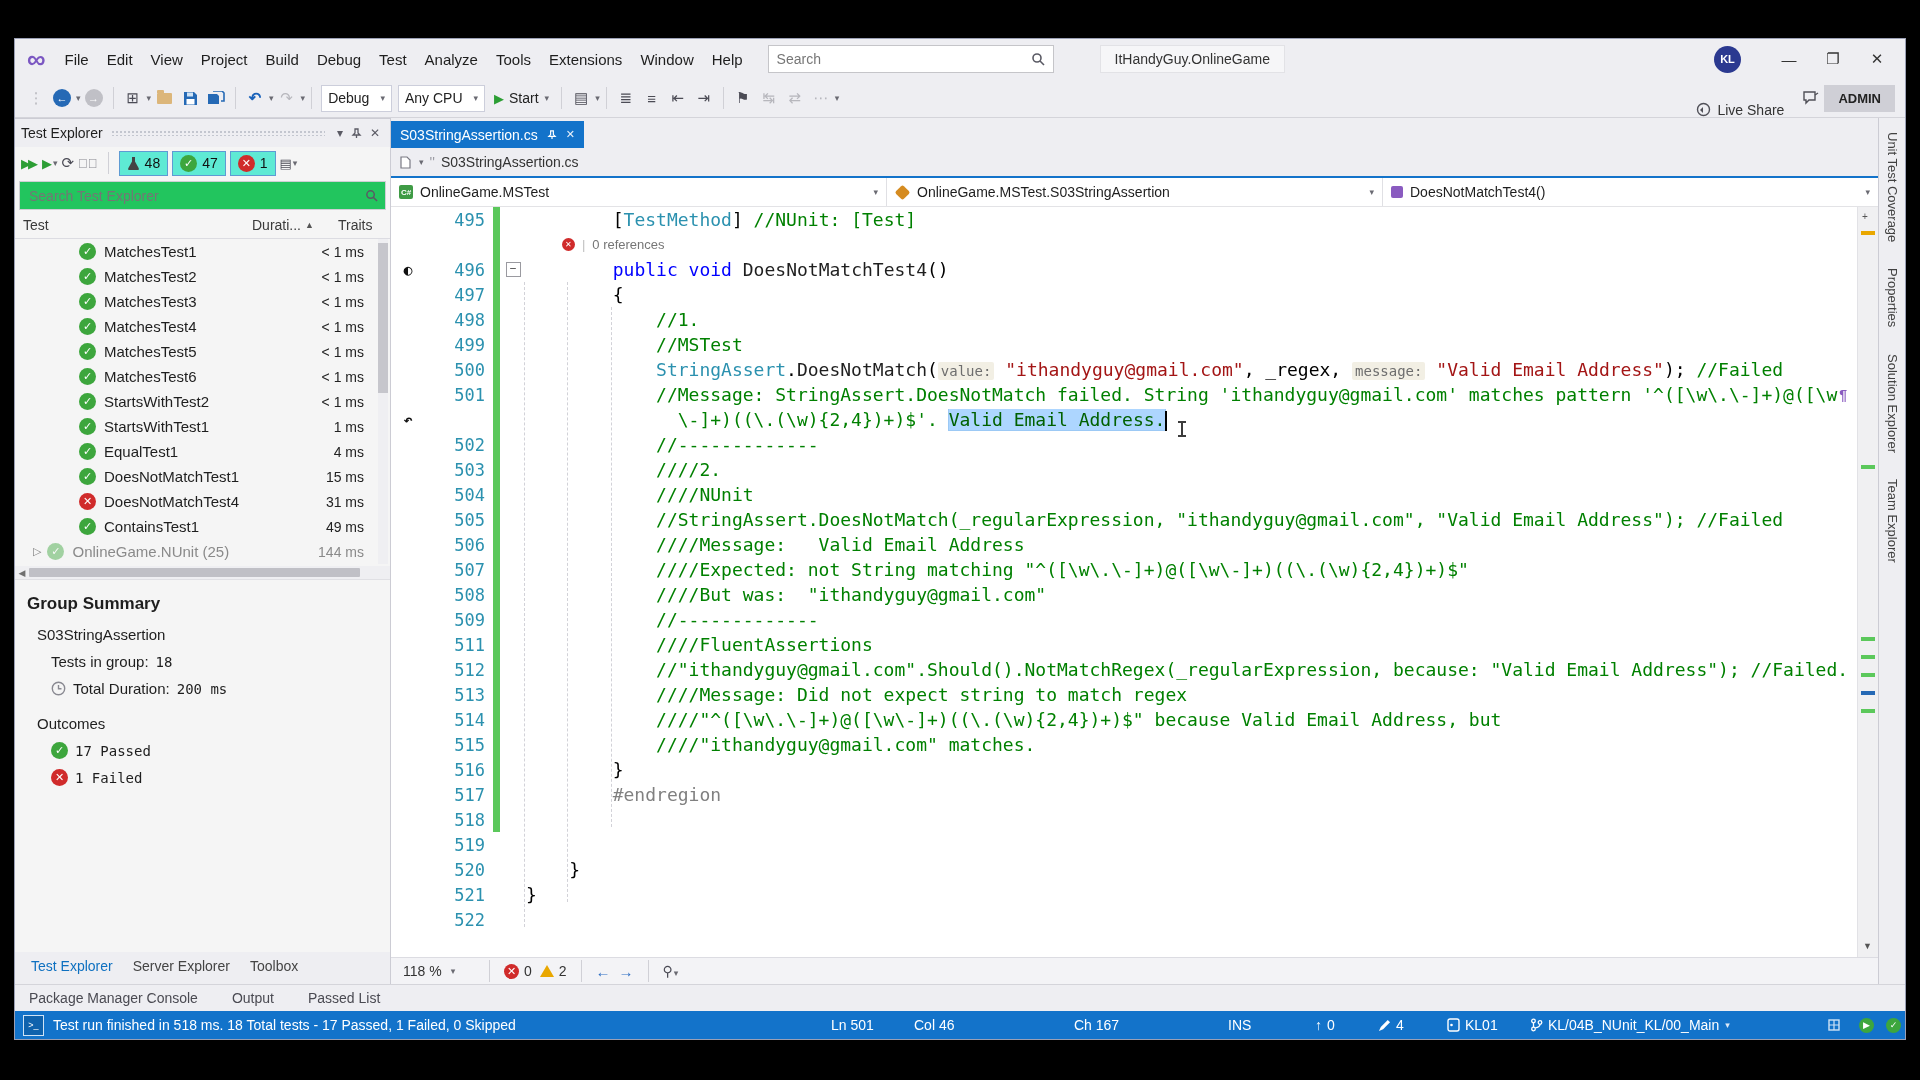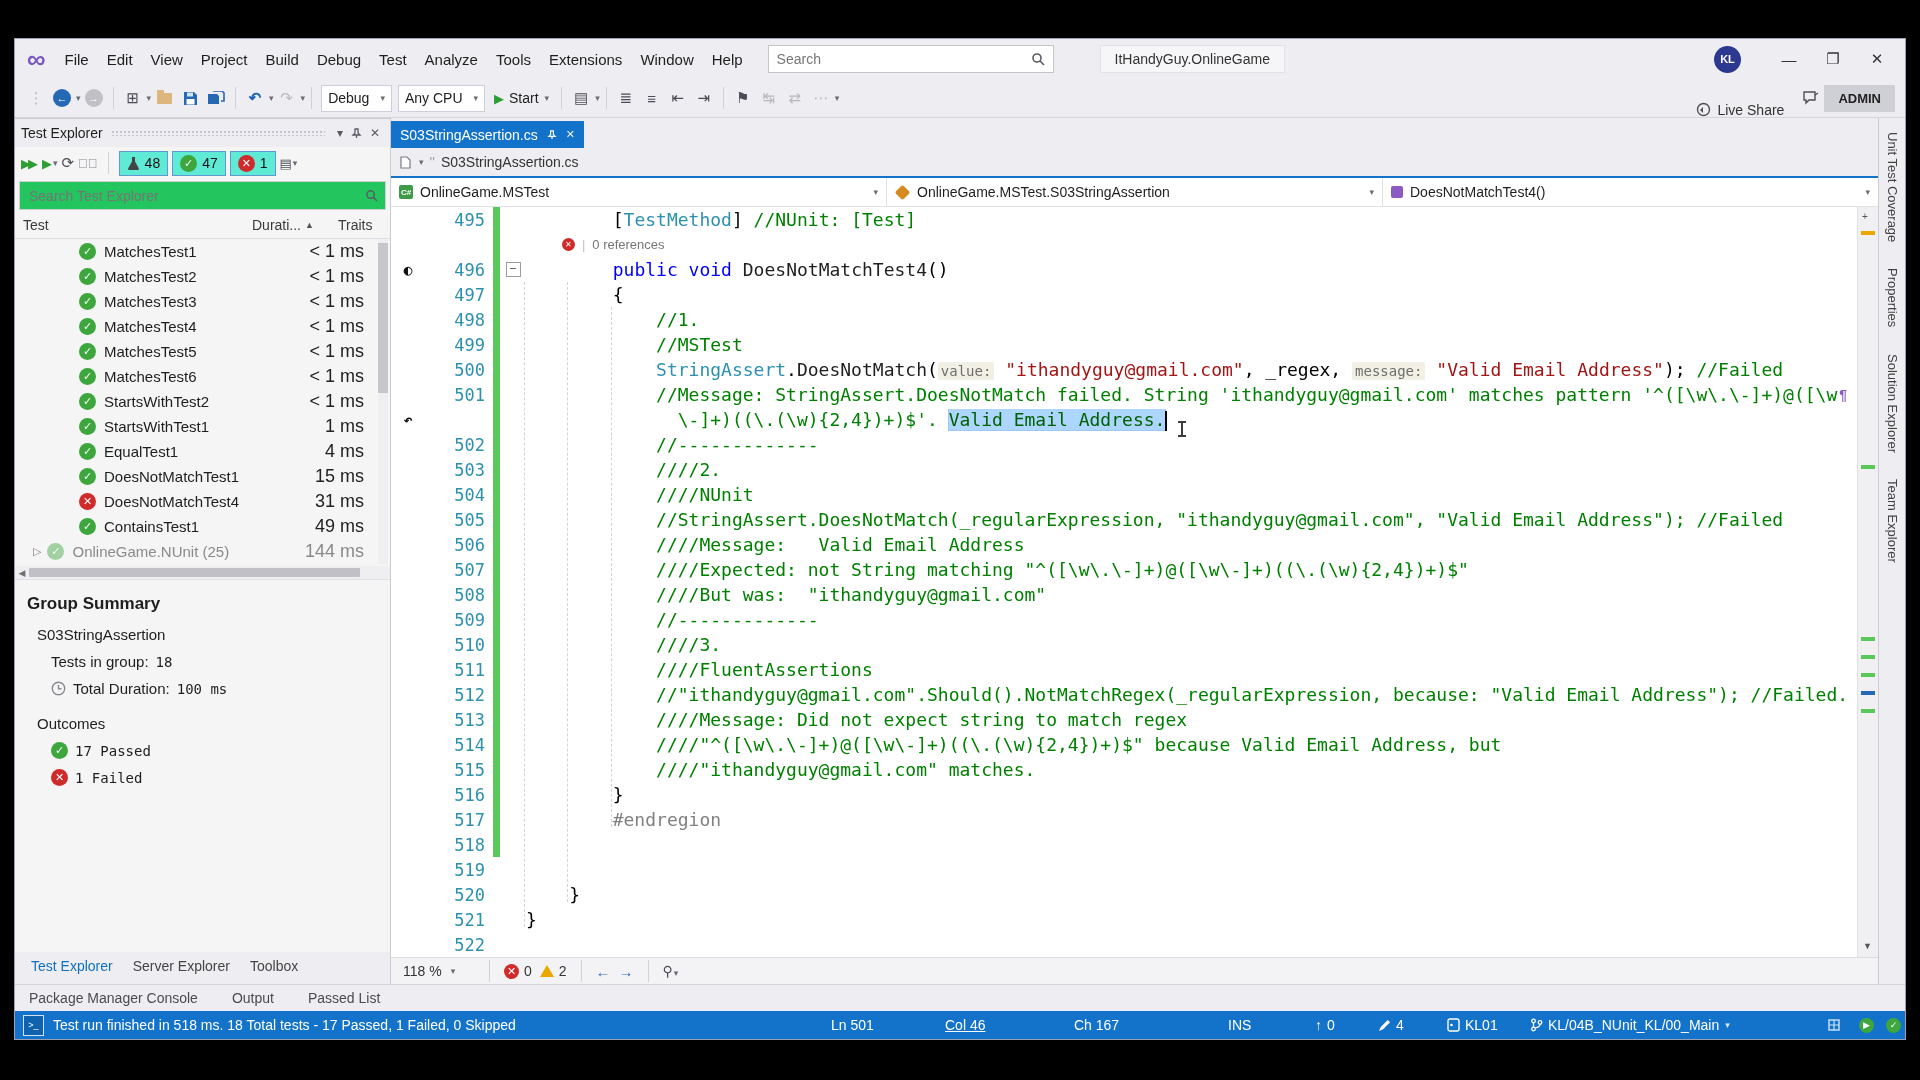--- a/index.html
+++ b/index.html
@@ -53,21 +53,21 @@
   .badge{display:flex;align-items:center;gap:5px;border:1px solid #5e9bd3;background:#5eead4;height:23px;padding:0 7px;font-size:14px;color:#111;}
   .sicon{width:17px;height:17px;border-radius:50%;color:#fff;font-size:11px;display:flex;align-items:center;justify-content:center;flex:0 0 auto;}
   .sicon.pass{background:#3da63d;} .sicon.fail{background:#d02b2b;}
   .p-search{height:27px;margin:2px 4px;background:#22c55e;border:1px solid #cfcfd4;display:flex;align-items:center;padding:0 7px;}
   .p-search input{border:0;outline:0;flex:1;font-size:14px;color:#333;font-family:"Liberation Sans",sans-serif;background:transparent;}
   .cols{height:26px;display:flex;align-items:center;font-size:14px;color:#3a3a3a;border-bottom:1px solid #dcdce2;padding-left:8px;background:#f5f5f5;}
   .c-test{flex:1;} .c-dur{width:86px;display:flex;align-items:center;gap:4px;} .c-traits{width:52px;}
   .tlist{position:relative;background:#f5f5f5;}
   .t-row{height:25px;display:flex;align-items:center;padding-left:64px;font-size:15px;color:#1e1e1e;}
   .t-row .t-name{flex:1;margin-left:8px;}
-  .t-row .t-dur{width:96px;text-align:right;padding-right:26px;font-size:18px;color:#222;}
+  .t-row .t-dur{width:96px;text-align:right;padding-right:26px;font-size:14px;color:#222;}
   .t-row.group{padding-left:18px;color:#8a8a8a;}
   .t-row.group .t-name,.t-row.group .t-dur{color:#8a8a8a;}
   .expander{color:#7a7a7a;font-size:11px;margin-right:6px;}
   .vtrack{position:absolute;right:2px;top:0;width:10px;height:100%;background:#efeff2;}
   .vthumb{position:absolute;right:0;width:10px;background:#c6c6cc;}
   .hscroll{height:13px;display:flex;align-items:center;background:#efeff2;margin-top:2px;}
   .harrow{width:14px;font-size:9px;color:#707070;text-align:center;}
   .hthumb{height:9px;background:#c0c0c6;border-radius:1px;flex:1;margin-right:30px;}
   .gsum{padding:14px 12px;font-size:15px;color:#1e1e1e;background:#f5f5f5;border-top:1px solid #e0e0e4;flex:1;}
   .gsum h3{margin:0 0 12px;font-size:17px;}
@@ -393,21 +393,21 @@
           <div class="gs-line">
             <span>Tests in group:</span>
             <span class="gs-mono">18</span>
           </div>
           <div class="gs-line">
             <svg width="15" height="15" viewBox="0 0 15 15">
                   <circle cx="7.5" cy="7.5" r="6.2" fill="none" stroke="#8a8a92" stroke-width="1.4"></circle>
                   <path d="M7.5,4 v3.8 h3" fill="none" stroke="#8a8a92" stroke-width="1.4"></path>
                 </svg>
             <span>Total Duration:</span>
-            <span class="gs-mono">100 ms</span>
+            <span class="gs-mono">200 ms</span>
           </div>
           <div class="gs-h">Outcomes</div>
           <div class="gs-line">
             <span class="sicon pass">✓</span>
             <span class="gs-mono">17 Passed</span>
           </div>
           <div class="gs-line">
             <span class="sicon fail">✕</span>
             <span class="gs-mono">1 Failed</span>
           </div>
@@ -475,21 +475,20 @@
               <div class="c-row"><span class="cg-glyph"></span><span class="cg-num">501</span><span class="cg-bar on"></span><span class="cg-fold"></span><span class="cg-code"><span class="tk-n">            </span><span class="tk-c">//Message: StringAssert.DoesNotMatch failed. String 'ithandyguy@gmail.com' matches pattern '^([\w\.\-]+)@([\w</span></span></div>
               <div class="c-row"><span class="cg-glyph" style="font-weight: bold;">↶</span><span class="cg-num"></span><span class="cg-bar on"></span><span class="cg-fold"></span><span class="cg-code"><span class="tk-n">              </span><span class="tk-c">\-]+)((\.(\w){2,4})+)$'. </span><span class="tk-sel">Valid Email Address.</span><span class="caret"></span></span></div>
               <div class="c-row"><span class="cg-glyph"></span><span class="cg-num">502</span><span class="cg-bar on"></span><span class="cg-fold"></span><span class="cg-code"><span class="tk-n">            </span><span class="tk-c">//-------------</span></span></div>
               <div class="c-row"><span class="cg-glyph"></span><span class="cg-num">503</span><span class="cg-bar on"></span><span class="cg-fold"></span><span class="cg-code"><span class="tk-n">            </span><span class="tk-c">////2.</span></span></div>
               <div class="c-row"><span class="cg-glyph"></span><span class="cg-num">504</span><span class="cg-bar on"></span><span class="cg-fold"></span><span class="cg-code"><span class="tk-n">            </span><span class="tk-c">////NUnit</span></span></div>
               <div class="c-row"><span class="cg-glyph"></span><span class="cg-num">505</span><span class="cg-bar on"></span><span class="cg-fold"></span><span class="cg-code"><span class="tk-n">            </span><span class="tk-c">//StringAssert.DoesNotMatch(_regularExpression, "ithandyguy@gmail.com", "Valid Email Address"); //Failed</span></span></div>
               <div class="c-row"><span class="cg-glyph"></span><span class="cg-num">506</span><span class="cg-bar on"></span><span class="cg-fold"></span><span class="cg-code"><span class="tk-n">            </span><span class="tk-c">////Message:   Valid Email Address</span></span></div>
               <div class="c-row"><span class="cg-glyph"></span><span class="cg-num">507</span><span class="cg-bar on"></span><span class="cg-fold"></span><span class="cg-code"><span class="tk-n">            </span><span class="tk-c">////Expected: not String matching "^([\w\.\-]+)@([\w\-]+)((\.(\w){2,4})+)$"</span></span></div>
               <div class="c-row"><span class="cg-glyph"></span><span class="cg-num">508</span><span class="cg-bar on"></span><span class="cg-fold"></span><span class="cg-code"><span class="tk-n">            </span><span class="tk-c">////But was:  "ithandyguy@gmail.com"</span></span></div>
               <div class="c-row"><span class="cg-glyph"></span><span class="cg-num">509</span><span class="cg-bar on"></span><span class="cg-fold"></span><span class="cg-code"><span class="tk-n">            </span><span class="tk-c">//-------------</span></span></div>
-              <div class="c-row"><span class="cg-glyph"></span><span class="cg-num">510</span><span class="cg-bar on"></span><span class="cg-fold"></span><span class="cg-code"><span class="tk-n">            </span><span class="tk-c">////3.</span></span></div>
               <div class="c-row"><span class="cg-glyph"></span><span class="cg-num">511</span><span class="cg-bar on"></span><span class="cg-fold"></span><span class="cg-code"><span class="tk-n">            </span><span class="tk-c">////FluentAssertions</span></span></div>
               <div class="c-row"><span class="cg-glyph"></span><span class="cg-num">512</span><span class="cg-bar on"></span><span class="cg-fold"></span><span class="cg-code"><span class="tk-n">            </span><span class="tk-c">//"ithandyguy@gmail.com".Should().NotMatchRegex(_regularExpression, because: "Valid Email Address"); //Failed.</span></span></div>
               <div class="c-row"><span class="cg-glyph"></span><span class="cg-num">513</span><span class="cg-bar on"></span><span class="cg-fold"></span><span class="cg-code"><span class="tk-n">            </span><span class="tk-c">////Message: Did not expect string to match regex</span></span></div>
               <div class="c-row"><span class="cg-glyph"></span><span class="cg-num">514</span><span class="cg-bar on"></span><span class="cg-fold"></span><span class="cg-code"><span class="tk-n">            </span><span class="tk-c">////"^([\w\.\-]+)@([\w\-]+)((\.(\w){2,4})+)$" because Valid Email Address, but</span></span></div>
               <div class="c-row"><span class="cg-glyph"></span><span class="cg-num">515</span><span class="cg-bar on"></span><span class="cg-fold"></span><span class="cg-code"><span class="tk-n">            </span><span class="tk-c">////"ithandyguy@gmail.com" matches.</span></span></div>
               <div class="c-row"><span class="cg-glyph"></span><span class="cg-num">516</span><span class="cg-bar on"></span><span class="cg-fold"></span><span class="cg-code"><span class="tk-n">        }</span></span></div>
               <div class="c-row"><span class="cg-glyph"></span><span class="cg-num">517</span><span class="cg-bar on"></span><span class="cg-fold"></span><span class="cg-code"><span class="tk-g">        #endregion</span></span></div>
               <div class="c-row"><span class="cg-glyph"></span><span class="cg-num">518</span><span class="cg-bar on"></span><span class="cg-fold"></span><span class="cg-code"><span class="tk-n">        </span></span></div>
               <div class="c-row"><span class="cg-glyph"></span><span class="cg-num">519</span><span class="cg-bar"></span><span class="cg-fold"></span><span class="cg-code"></span></div>
               <div class="c-row"><span class="cg-glyph"></span><span class="cg-num">520</span><span class="cg-bar"></span><span class="cg-fold"></span><span class="cg-code"><span class="tk-n">    }</span></span></div>
@@ -541,21 +540,21 @@
   <div class="autohide" id="autohide">
         <span>Package Manager Console</span>
         <span>Output</span>
         <span>Passed List</span>
       </div>
 
   <div class="statusbar">
     <span class="sb-ico">&gt;_</span>
     <span>Test run finished in 518 ms. 18 Total tests - 17 Passed, 1 Failed, 0 Skipped</span>
     <span class="sb-abs" style="left:816px;">Ln 501</span>
-    <span class="sb-abs" style="left:930px;text-decoration:underline;">Col 46</span>
+    <span class="sb-abs" style="left:899px;">Col 46</span>
     <span class="sb-abs" style="left:1046px;margin-left:13px;">Ch 167</span>
     <span class="sb-abs" style="left:1213px;">INS</span>
     <span class="sb-abs" style="left:1300px;">
       <span>↑</span>
           <span>0</span>
     </span>
     <span class="sb-abs" style="left:1363px;">
       <svg width="13" height="13" viewBox="0 0 14 14">
             <polygon points="1,13 3,8.5 10.5,1 13,3.5 5.5,11" fill="#fff"></polygon>
           </svg>

